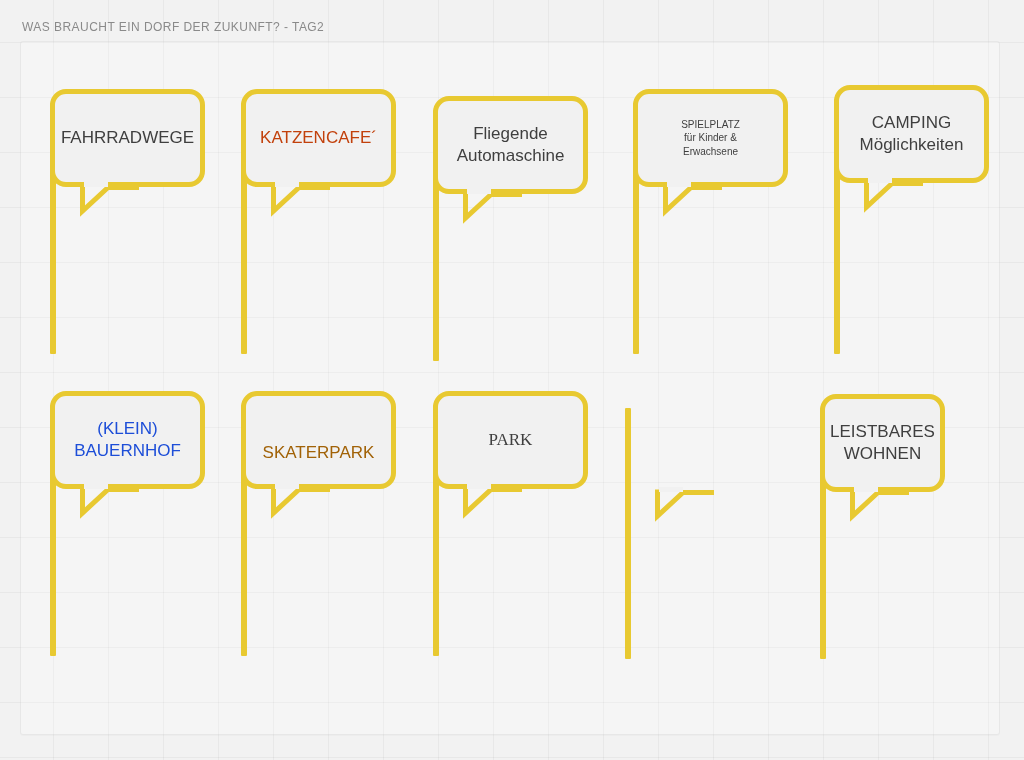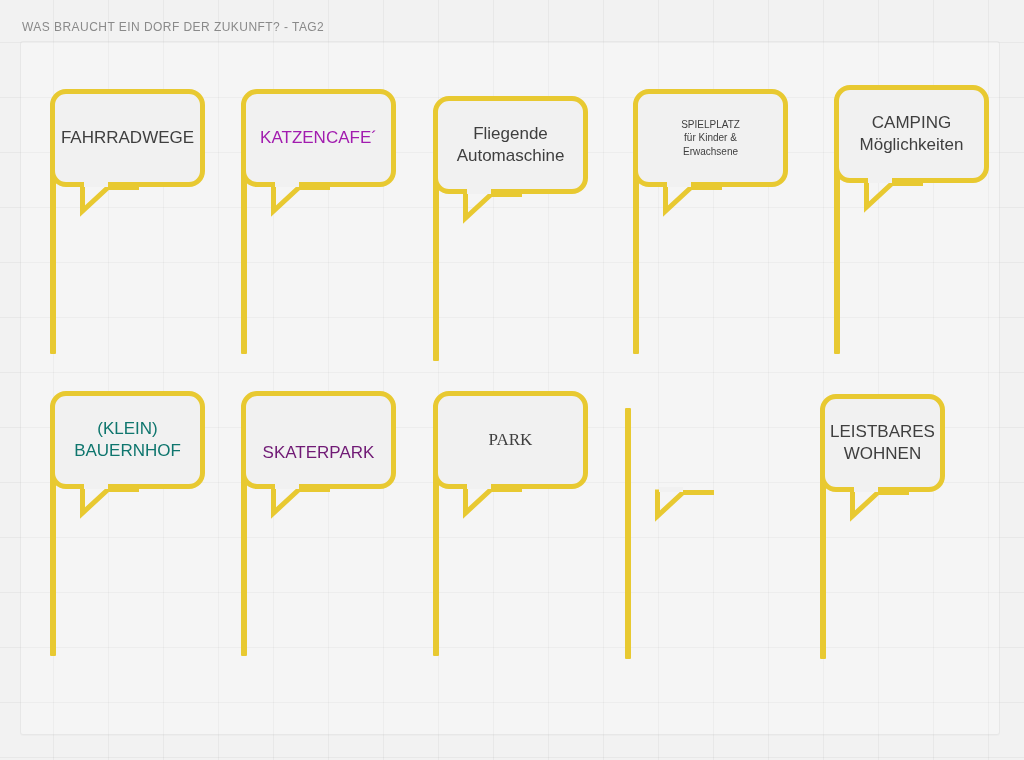--- a/index.html
+++ b/index.html
@@ -110,21 +110,21 @@
           <div class="note-text big" style="color: rgb(63, 63, 63);">FAHRRADWEGE</div>
         </div>
         <svg class="note-tail" width="62" height="34" viewBox="0 0 62 34" style="left: 30px; top: 93px;">
           <path d="M 2.5 2.5 L 2.5 29 L 28 5.5 L 59 5.5" fill="none" stroke="#e8c931" stroke-width="5" stroke-linecap="butt" stroke-linejoin="miter"></path>
         </svg>
         <div style="position: absolute; left: 34px; top: 93px; width: 24px; height: 5px; background: rgb(241, 241, 241); z-index: 4;"></div>
       </div>
       <div class="note" style="left: 241px; top: 89px; width: 155px; height: 349px;">
         <div class="note-stem" style="height: 251px; background: rgb(232, 201, 49);"></div>
         <div class="note-bubble" style="width: 155px; height: 98px; border-color: rgb(232, 201, 49); background: rgb(241, 241, 241);">
-          <div class="note-text big" style="color: #a21caf;">KATZENCAFE´</div>
+          <div class="note-text big" style="color: #c2410c;">KATZENCAFE´</div>
         </div>
         <svg class="note-tail" width="62" height="34" viewBox="0 0 62 34" style="left: 30px; top: 93px;">
           <path d="M 2.5 2.5 L 2.5 29 L 28 5.5 L 59 5.5" fill="none" stroke="#e8c931" stroke-width="5" stroke-linecap="butt" stroke-linejoin="miter"></path>
         </svg>
         <div style="position: absolute; left: 34px; top: 93px; width: 24px; height: 5px; background: rgb(241, 241, 241); z-index: 4;"></div>
       </div>
       <div class="note" style="left: 433px; top: 96px; width: 155px; height: 349px;">
         <div class="note-stem" style="height: 251px; background: rgb(232, 201, 49);"></div>
         <div class="note-bubble" style="width: 155px; height: 98px; border-color: rgb(232, 201, 49); background: rgb(241, 241, 241);">
           <div class="note-text big" style="color: rgb(63, 63, 63);">Fliegende
@@ -154,32 +154,32 @@
 Möglichkeiten</div>
         </div>
         <svg class="note-tail" width="62" height="34" viewBox="0 0 62 34" style="left: 30px; top: 93px;">
           <path d="M 2.5 2.5 L 2.5 29 L 28 5.5 L 59 5.5" fill="none" stroke="#e8c931" stroke-width="5" stroke-linecap="butt" stroke-linejoin="miter"></path>
         </svg>
         <div style="position: absolute; left: 34px; top: 93px; width: 24px; height: 5px; background: rgb(241, 241, 241); z-index: 4;"></div>
       </div>
       <div class="note" style="left: 50px; top: 391px; width: 155px; height: 349px;">
         <div class="note-stem" style="height: 251px; background: rgb(232, 201, 49);"></div>
         <div class="note-bubble" style="width: 155px; height: 98px; border-color: rgb(232, 201, 49); background: rgb(241, 241, 241);">
-          <div class="note-text big" style="color: #0f766e;">(KLEIN)
+          <div class="note-text big" style="color: #1d4ed8;">(KLEIN)
 BAUERNHOF</div>
         </div>
         <svg class="note-tail" width="62" height="34" viewBox="0 0 62 34" style="left: 30px; top: 93px;">
           <path d="M 2.5 2.5 L 2.5 29 L 28 5.5 L 59 5.5" fill="none" stroke="#e8c931" stroke-width="5" stroke-linecap="butt" stroke-linejoin="miter"></path>
         </svg>
         <div style="position: absolute; left: 34px; top: 93px; width: 24px; height: 5px; background: rgb(241, 241, 241); z-index: 4;"></div>
       </div>
       <div class="note" style="left: 241px; top: 391px; width: 155px; height: 349px;">
         <div class="note-stem" style="height: 251px; background: rgb(232, 201, 49);"></div>
         <div class="note-bubble" style="width: 155px; height: 98px; border-color: rgb(232, 201, 49); background: rgb(241, 241, 241);">
-          <div class="note-text big" style="color: #701a75; margin-top: 26px;">SKATERPARK</div>
+          <div class="note-text big" style="color: #a16207; margin-top: 26px;">SKATERPARK</div>
         </div>
         <svg class="note-tail" width="62" height="34" viewBox="0 0 62 34" style="left: 30px; top: 93px;">
           <path d="M 2.5 2.5 L 2.5 29 L 28 5.5 L 59 5.5" fill="none" stroke="#e8c931" stroke-width="5" stroke-linecap="butt" stroke-linejoin="miter"></path>
         </svg>
         <div style="position: absolute; left: 34px; top: 93px; width: 24px; height: 5px; background: rgb(241, 241, 241); z-index: 4;"></div>
       </div>
       <div class="note" style="left: 433px; top: 391px; width: 155px; height: 349px;">
         <div class="note-stem" style="height: 251px; background: rgb(232, 201, 49);"></div>
         <div class="note-bubble" style="width: 155px; height: 98px; border-color: rgb(232, 201, 49); background: rgb(241, 241, 241); font-family: Liberation Serif, serif;">
           <div class="note-text big" style="color: rgb(63, 63, 63);">PARK</div>

